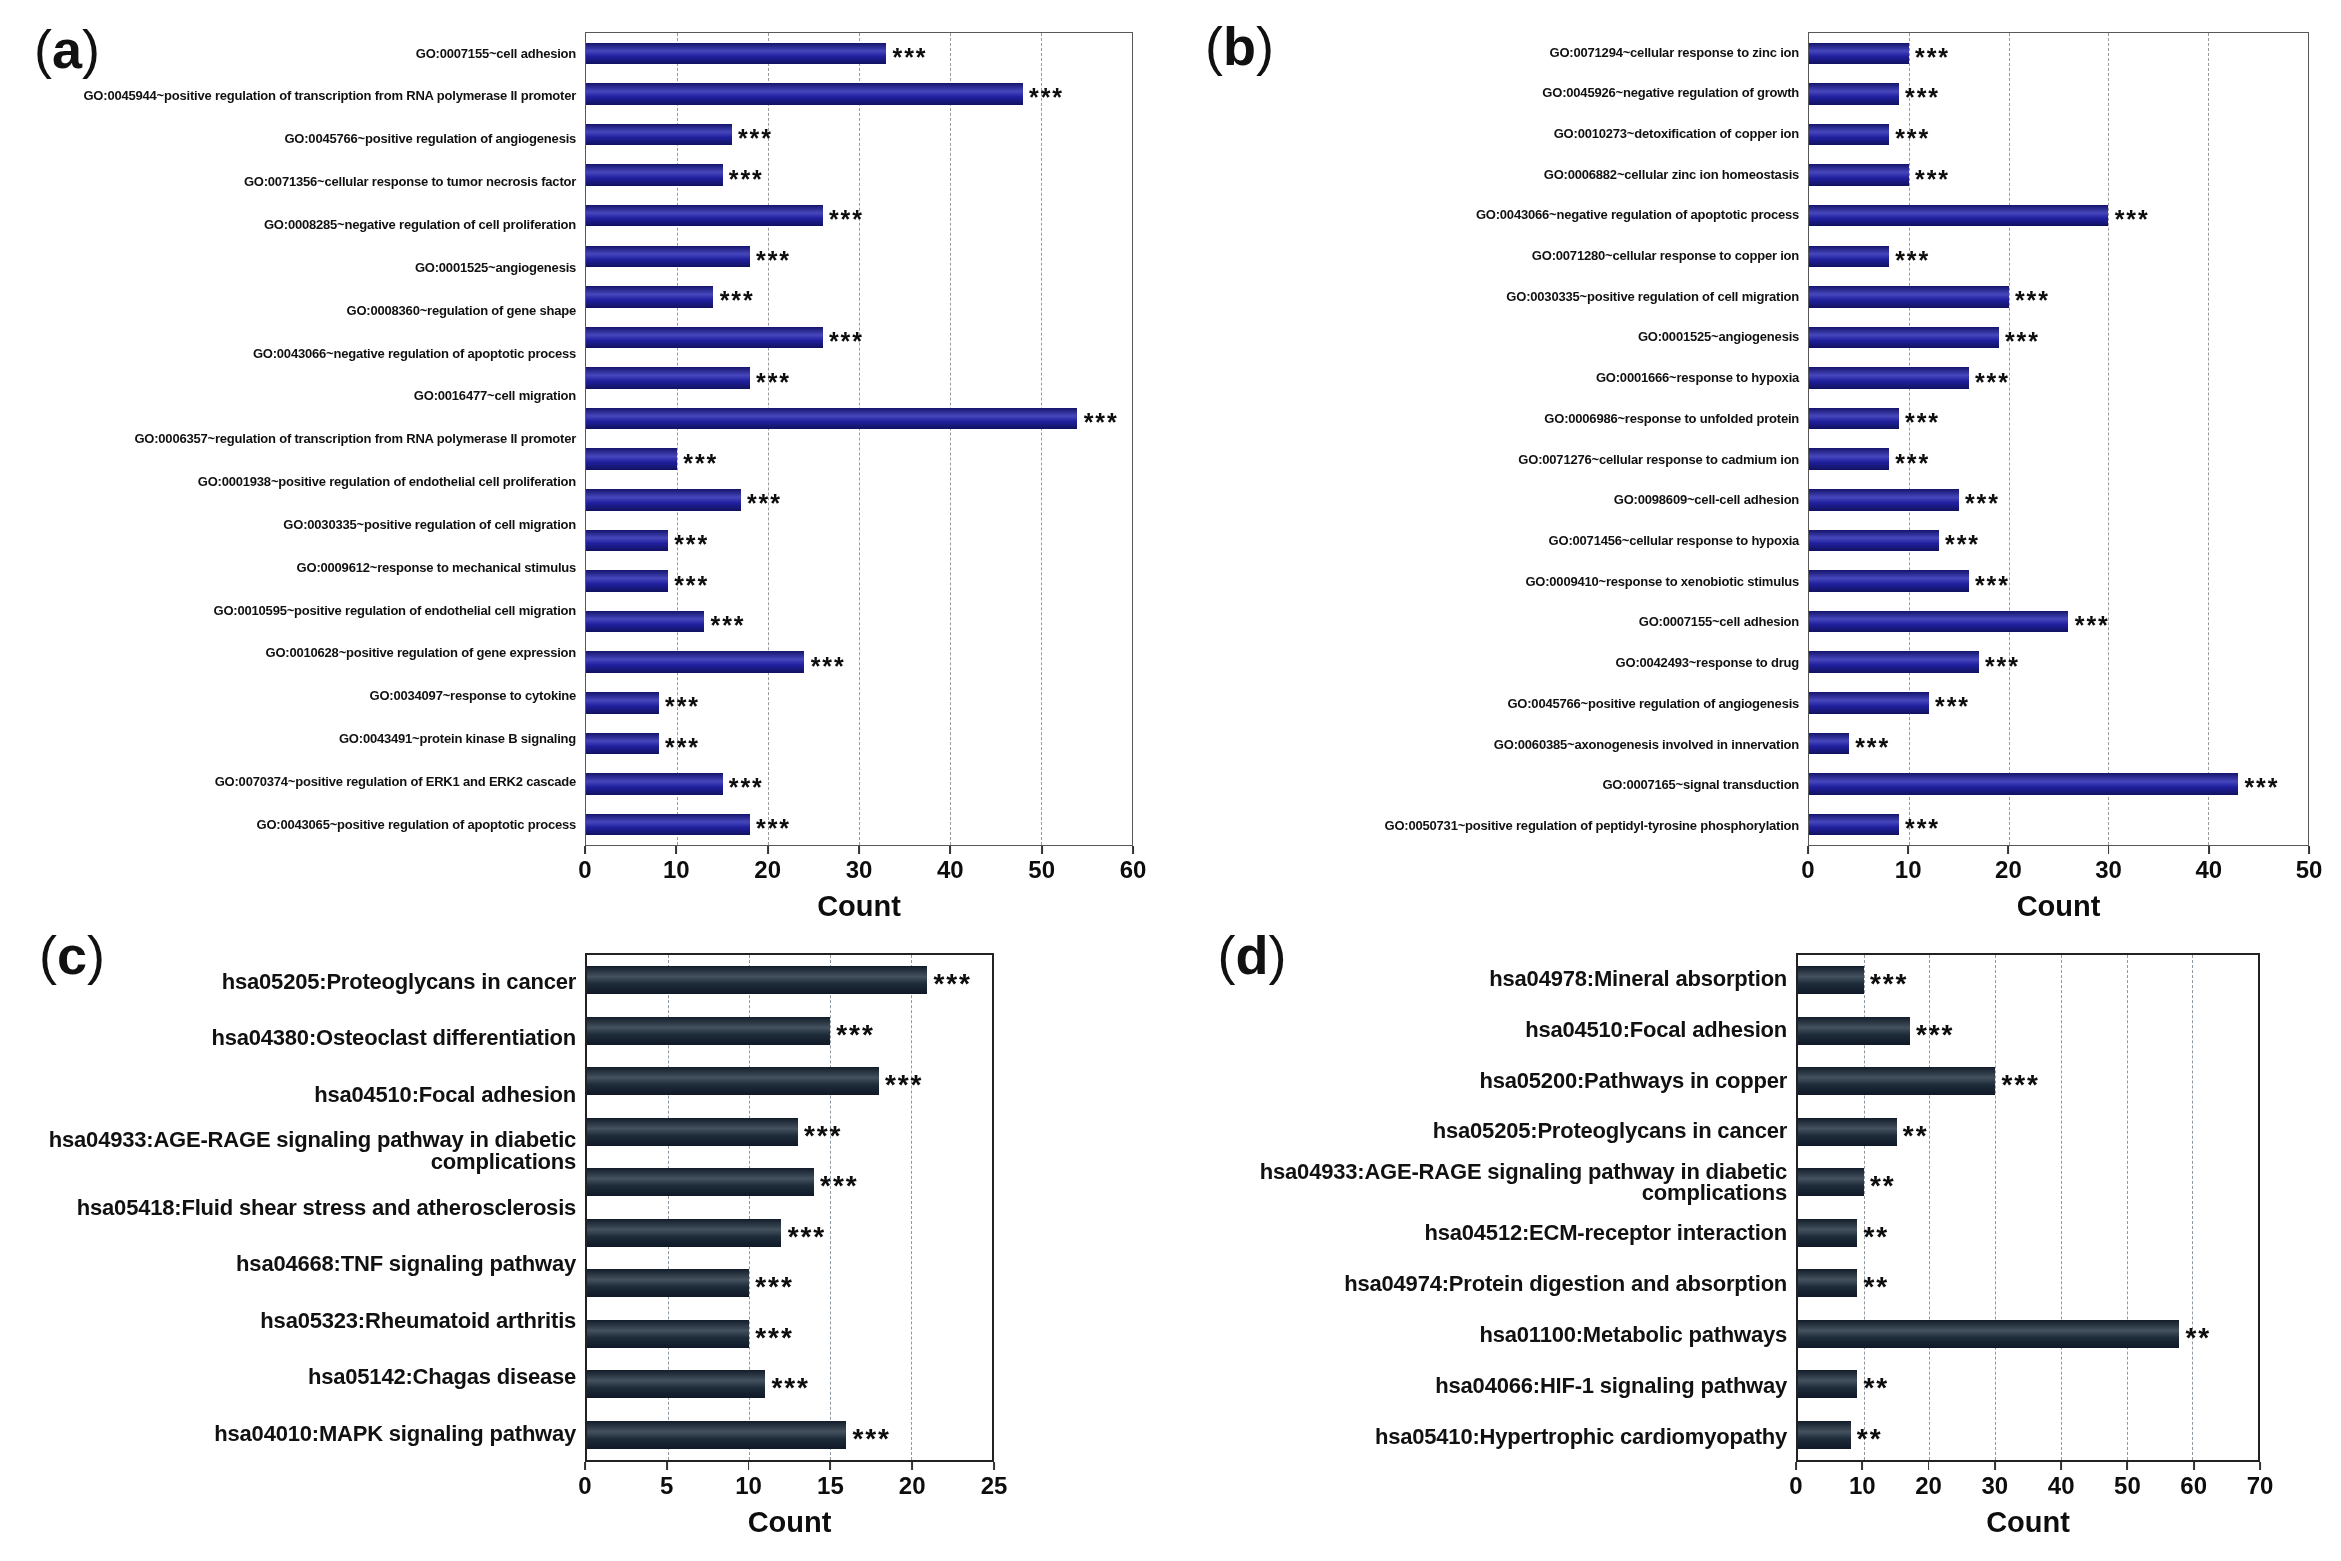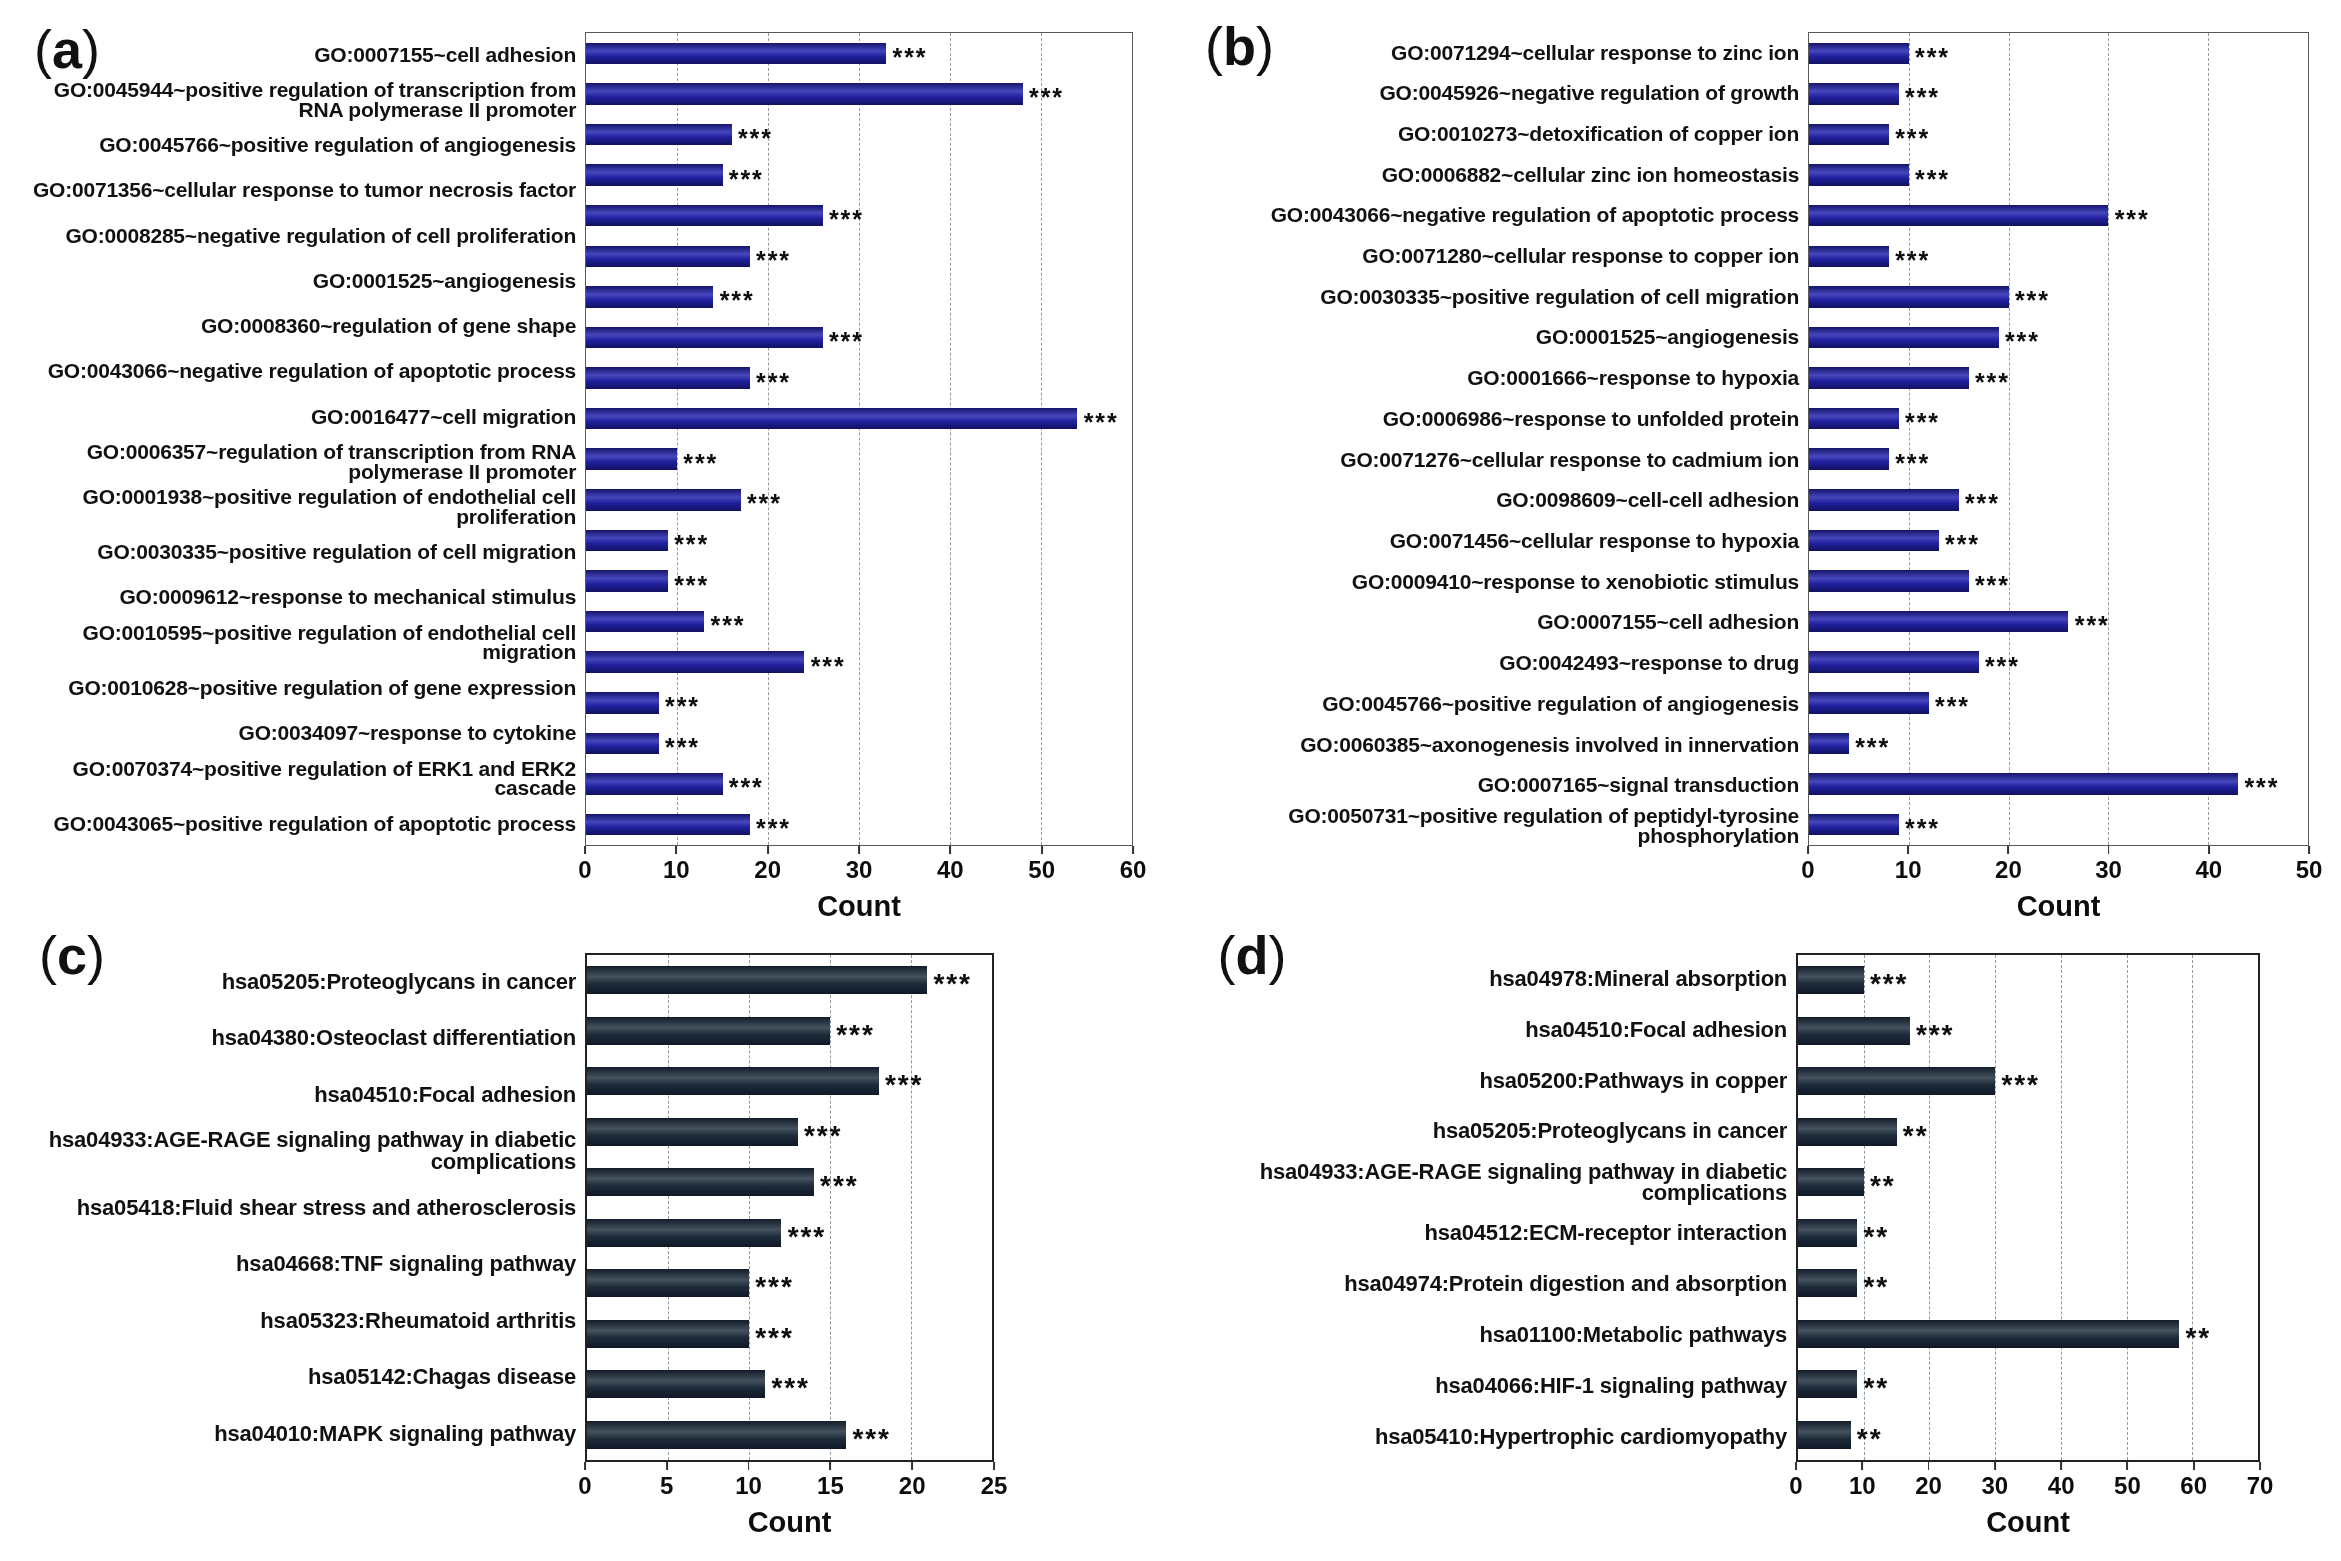--- a/index.html
+++ b/index.html
@@ -20,21 +20,21 @@
   .letter .paren{font-weight:400;}
   .letter .letter-char{font-weight:700;}
 
   .labels{display:flex;flex-direction:column;box-sizing:border-box;}
   .panel-0 .labels{width:560px;height:814px;}
   .panel-1 .labels{width:617px;height:814px;}
   .panel-2 .labels{width:560px;height:509px;}
   .panel-3 .labels{width:605px;height:509px;}
   .labels .cat{flex:1;display:flex;align-items:center;justify-content:flex-end;
     text-align:right;padding-right:8.9px;font-weight:700;letter-spacing:-0.2px;}
-  .theme-blue .labels .cat{font-size:21px;line-height:19.6px;}
+  .theme-blue .labels .cat{font-size:13px;line-height:19.6px;}
   .theme-dark .labels .cat{font-size:22px;line-height:21.5px;}
 
   .plot-col{display:flex;flex-direction:column;}
   .panel-0 .plot-col{width:548px;}
   .panel-1 .plot-col{width:501px;}
   .panel-2 .plot-col{width:409px;}
   .panel-3 .plot-col{width:464px;}
 
   .plot{position:relative;box-sizing:border-box;background:#fff;
     display:flex;flex-direction:column;width:100%;}
@@ -80,20 +80,21 @@
         <div class="cat">GO:0008360~regulation of gene shape</div>
         <div class="cat">GO:0043066~negative regulation of apoptotic process</div>
         <div class="cat">GO:0016477~cell migration</div>
         <div class="cat">GO:0006357~regulation of transcription from RNA polymerase II promoter</div>
         <div class="cat">GO:0001938~positive regulation of endothelial cell proliferation</div>
         <div class="cat">GO:0030335~positive regulation of cell migration</div>
         <div class="cat">GO:0009612~response to mechanical stimulus</div>
         <div class="cat">GO:0010595~positive regulation of endothelial cell migration</div>
         <div class="cat">GO:0010628~positive regulation of gene expression</div>
         <div class="cat">GO:0034097~response to cytokine</div>
+        <div class="cat">GO:0043491~protein kinase B signaling</div>
         <div class="cat">GO:0070374~positive regulation of ERK1 and ERK2 cascade</div>
         <div class="cat">GO:0043065~positive regulation of apoptotic process</div>
       </div>
     <div class="plot-col">
       <div class="plot">
           <div class="gridline" style="left: 16.6667%;"></div>
           <div class="gridline" style="left: 33.3333%;"></div>
           <div class="gridline" style="left: 50%;"></div>
           <div class="gridline" style="left: 66.6667%;"></div>
           <div class="gridline" style="left: 83.3333%;"></div>

